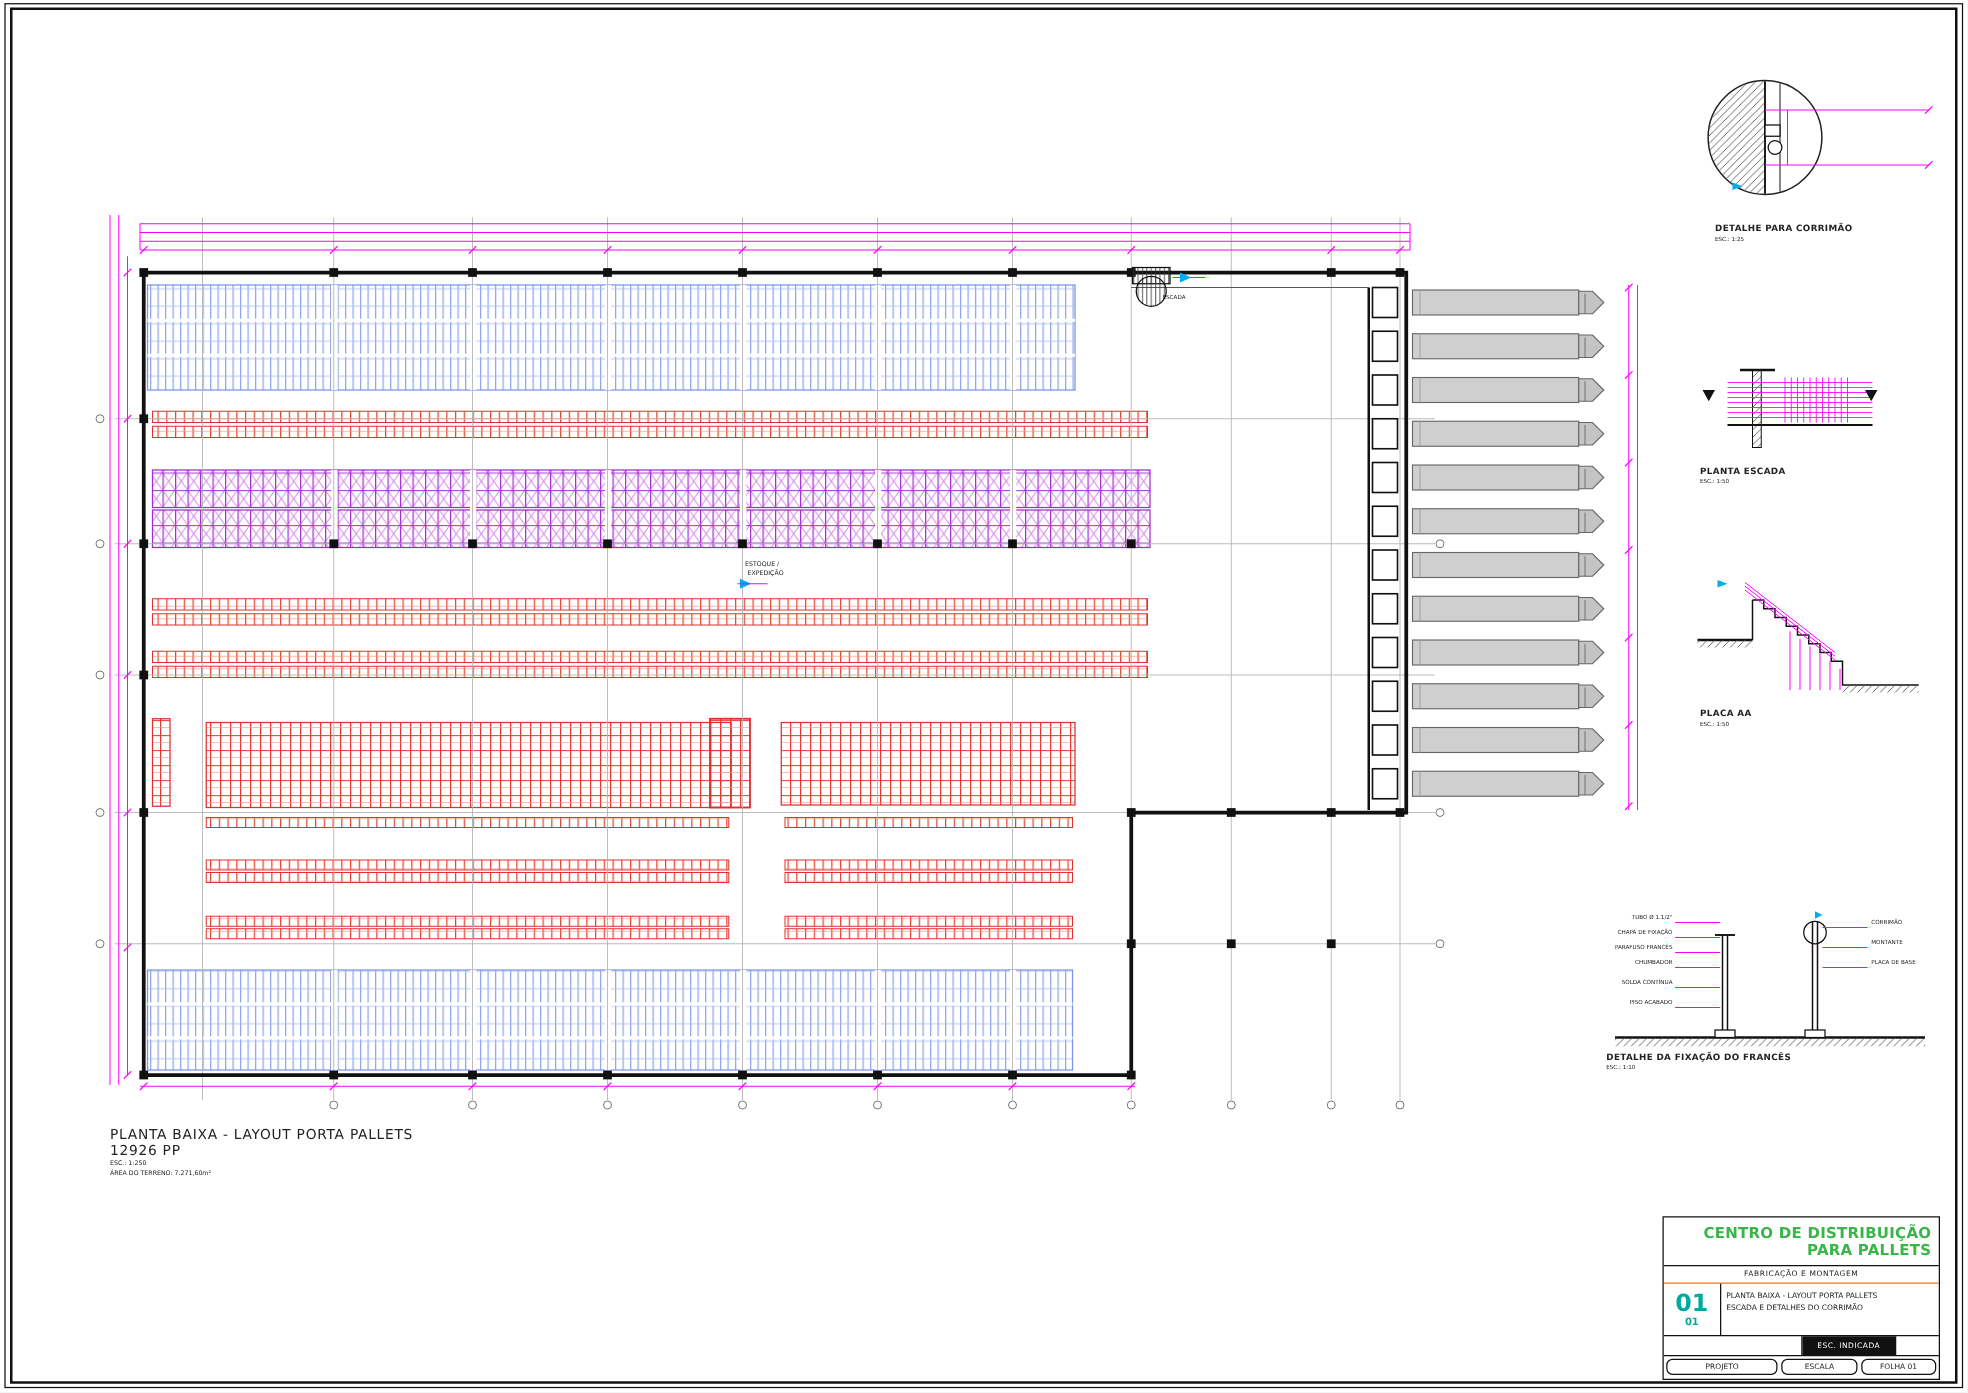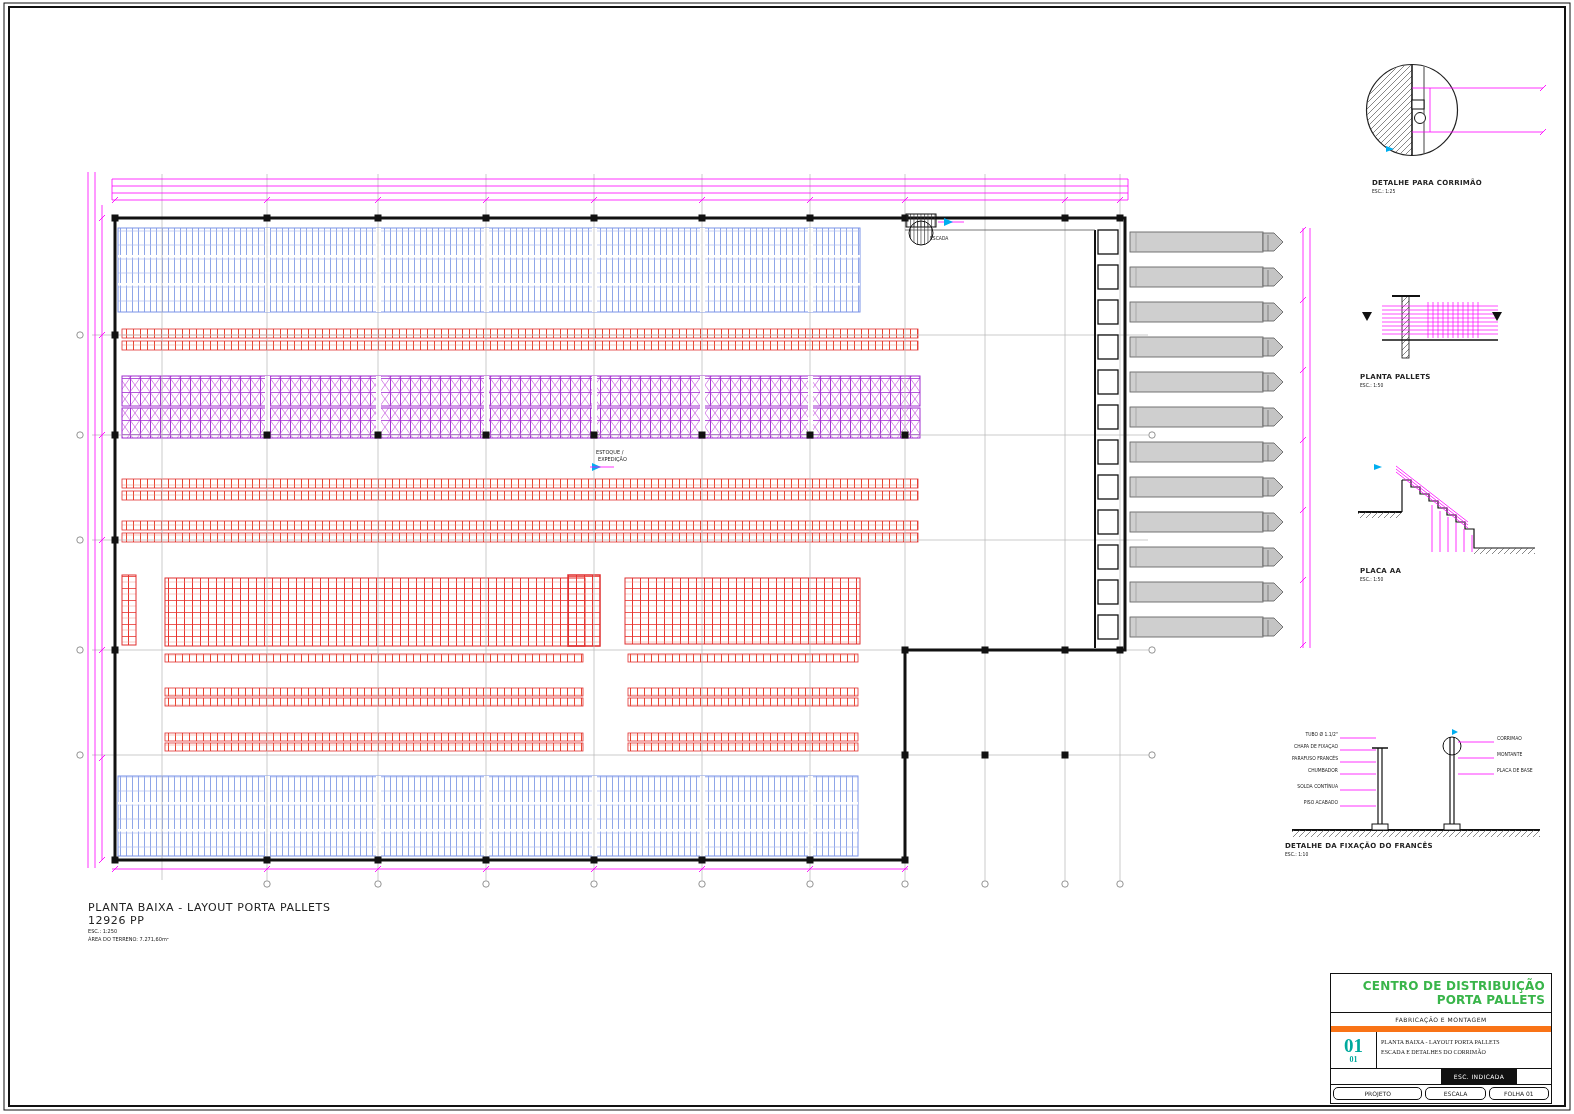--- a/index.html
+++ b/index.html
@@ -13,21 +13,21 @@
   .sc45{font-size:9px;transform:scale(.5);transform-origin:0 0;}
   .sc45r{font-size:9px;transform:scale(.5);transform-origin:100% 0;width:104px;text-align:right;}
   
   .titleblock{position:absolute;left:1330px;top:973px;width:222px;height:131px;border:1.5px solid #111;
               background:#fff;display:flex;flex-direction:column;box-sizing:border-box;}
   .tb-r1{height:38px;display:flex;align-items:flex-start;justify-content:flex-end;
          padding:5px 6px 0 0;box-sizing:border-box;}
   .tb-company{text-align:right;color:#39b54a;font-weight:bold;font-size:12px;line-height:1.2;letter-spacing:.2px;}
   .tb-r2{height:14px;border-top:1px solid #111;font-size:6px;display:flex;align-items:center;
          justify-content:center;letter-spacing:.5px;box-sizing:border-box;}
-  .tb-r3{height:42px;border-top:6px solid #f97316;display:flex;box-sizing:border-box;font-family:Liberation Serif, serif;}
+  .tb-r3{height:42px;border-top:1px solid #f97316;display:flex;box-sizing:border-box;}
   .tb-sheetno{width:46px;border-right:1px solid #111;display:flex;flex-direction:column;align-items:center;
               justify-content:center;color:#00a99d;box-sizing:border-box;}
   .tb-big{font-size:19px;font-weight:bold;line-height:1;}
   .tb-small{font-size:8px;font-weight:bold;}
   .tb-desc{flex:1;padding:5px 4px;font-size:6px;line-height:1.7;box-sizing:border-box;}
   .tb-r4{height:16px;border-top:1px solid #111;display:flex;box-sizing:border-box;}
   .tb-c1{flex:1;border-right:1px solid #111;}
   .tb-c2{width:74px;background:#111;color:#fff;font-size:6px;display:flex;align-items:center;
          justify-content:center;letter-spacing:.4px;}
   .tb-c3{width:34px;border-left:1px solid #111;}
@@ -408,21 +408,21 @@
 <div class="lbl sc5" style="left:88px;top:928px">ESC.: 1:250</div>
 <div class="lbl sc5" style="left:88px;top:936px">ÁREA DO TERRENO: 7.271,60m²</div>
 
 <div class="lbl sc45" style="left:930px;top:236px">ESCADA</div>
 <div class="lbl sc5" style="left:596px;top:449px">ESTOQUE /</div>
 <div class="lbl sc5" style="left:598px;top:456px">EXPEDIÇÃO</div>
 
 <div class="lbl t7" style="left:1372px;top:179px">DETALHE PARA CORRIMÃO</div>
 <div class="lbl sc45" style="left:1372px;top:189px">ESC.: 1:25</div>
 
-<div class="lbl t7" style="left:1360px;top:373px">PLANTA PALLETS</div>
+<div class="lbl t7" style="left:1360px;top:373px">PLANTA ESCADA</div>
 <div class="lbl sc45" style="left:1360px;top:383px">ESC.: 1:50</div>
 
 <div class="lbl t7" style="left:1360px;top:567px">PLACA AA</div>
 <div class="lbl sc45" style="left:1360px;top:577px">ESC.: 1:50</div>
 
 <div class="lbl t7" style="left:1285px;top:842px">DETALHE DA FIXAÇÃO DO FRANCÊS</div>
 <div class="lbl sc45" style="left:1285px;top:852px">ESC.: 1:10</div>
 
 <div class="lbl sc45r" style="left:1234px;top:732px">TUBO Ø 1.1/2"</div>
 <div class="lbl sc45r" style="left:1234px;top:744px">CHAPA DE FIXAÇÃO</div>
@@ -431,21 +431,21 @@
 <div class="lbl sc45r" style="left:1234px;top:784px">SOLDA CONTÍNUA</div>
 <div class="lbl sc45r" style="left:1234px;top:800px">PISO ACABADO</div>
 <div class="lbl sc45" style="left:1497px;top:736px">CORRIMÃO</div>
 <div class="lbl sc45" style="left:1497px;top:752px">MONTANTE</div>
 <div class="lbl sc45" style="left:1497px;top:768px">PLACA DE BASE</div>
 
 <div class="titleblock">
   <div class="tb-r1">
     <div class="tb-company">
       <div>CENTRO DE DISTRIBUIÇÃO</div>
-      <div>PORTA PALLETS</div>
+      <div>PARA PALLETS</div>
     </div>
   </div>
   <div class="tb-r2">FABRICAÇÃO E MONTAGEM</div>
   <div class="tb-r3">
     <div class="tb-sheetno">
       <div class="tb-big">01</div>
       <div class="tb-small">01</div>
     </div>
     <div class="tb-desc">
       <div>PLANTA BAIXA - LAYOUT PORTA PALLETS</div>

